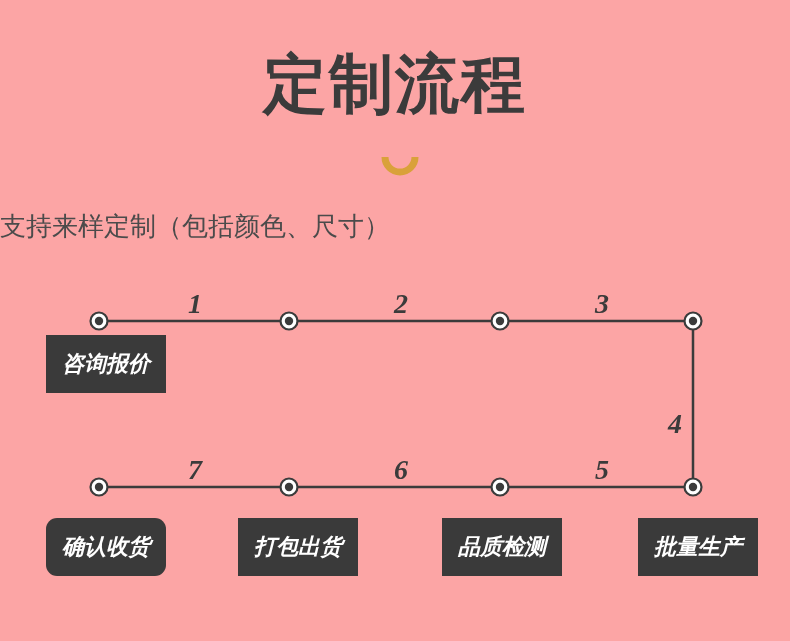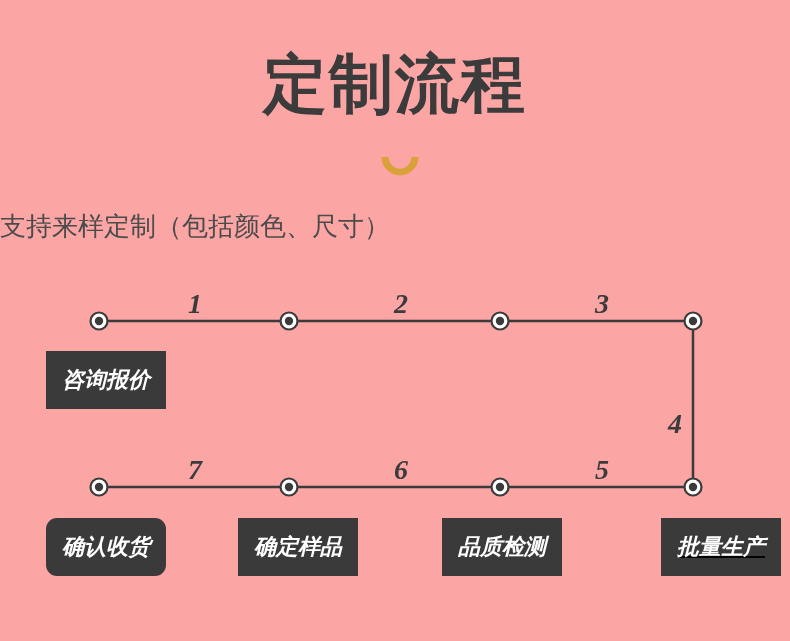--- a/index.html
+++ b/index.html
@@ -167,31 +167,31 @@
     <div class="step-number" style="left:175px; top:290px;">1</div>
     <div class="step-number" style="left:381px; top:290px;">2</div>
     <div class="step-number" style="left:582px; top:290px;">3</div>
 
     <div class="step-number" style="left:655px; top:410px;">4</div>
 
     <div class="step-number" style="left:175px; top:456px;">7</div>
     <div class="step-number" style="left:381px; top:456px;">6</div>
     <div class="step-number" style="left:582px; top:456px;">5</div>
 
-    <div class="step-box" style="left:46px; top:351px;">
+    <div class="step-box" style="left:46px; top:335px;">
       <span class="step-label">咨询报价</span>
     </div>
 
     <div class="step-box" style="left:46px; top:518px;border-radius:11px;">
       <span class="step-label">确认收货</span>
     </div>
     <div class="step-box" style="left:238px; top:518px;">
-      <span class="step-label">确定样品</span>
+      <span class="step-label">打包出货</span>
     </div>
     <div class="step-box" style="left:442px; top:518px;">
       <span class="step-label">品质检测</span>
     </div>
-    <div class="step-box" style="left:661px; top:518px;text-decoration:underline;">
+    <div class="step-box" style="left:638px; top:518px;">
       <span class="step-label">批量生产</span>
     </div>
 
   </div>
 </div>
 
 </body></html>

